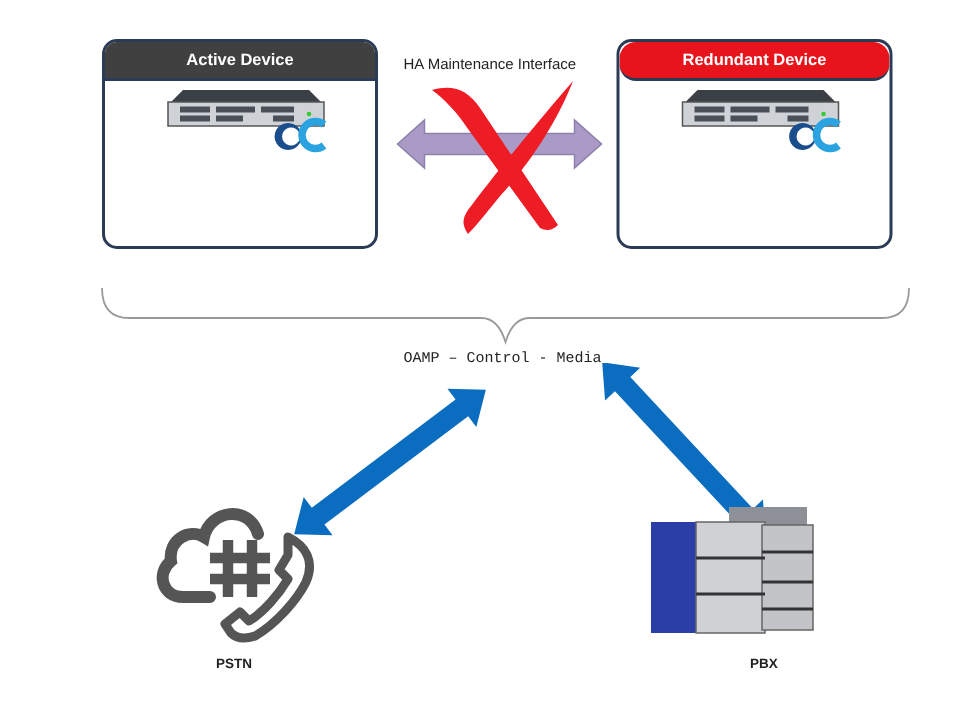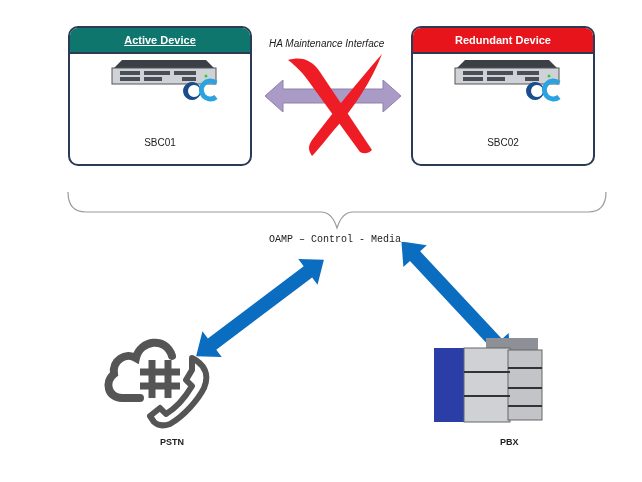--- a/index.html
+++ b/index.html
@@ -15,62 +15,60 @@
   .device-name { position:absolute; left:0; right:0; top:109px; text-align:center; font-size:10px; color:#222; }
   .device-img { position:absolute; left:38px; top:42px; }
   .label { position:absolute; font-size:10px; color:#222; }
   .bold-label { position:absolute; font-size:9px; font-weight:bold; color:#222; }
   svg { position:absolute; }
 </style>
 </head>
 <body>
 
 <div class="device-box" style="left:68px; top:26px;">
-  <div class="device-header" style="background:#0f766e;text-decoration:underline;">Active Device</div>
+  <div class="device-header" style="background:#404040;">Active Device</div>
   <svg class="device-img" width="120" height="54" viewBox="0 0 120 54" style="left:38px; top:26px;">
     <polygon points="14,6 98,6 106,14 6,14" fill="#3b3f46"></polygon>
     <rect x="4" y="14" width="104" height="16" fill="#cfd3d8" stroke="#555" stroke-width="1"></rect>
     <g fill="#4a4f57">
       <rect x="12" y="17" width="20" height="4"></rect>
         <rect x="36" y="17" width="26" height="4"></rect>
         <rect x="66" y="17" width="22" height="4"></rect>
       <rect x="12" y="23" width="20" height="4"></rect>
         <rect x="36" y="23" width="18" height="4"></rect>
         <rect x="74" y="23" width="14" height="4"></rect>
     </g>
     <circle cx="98" cy="22" r="1.5" fill="#3c3"></circle>
     <path d="M84,28 a9,9 0 1 0 0.1,0 Z" fill="#1a4d8c"></path>
     <path d="M86,31 a6,6 0 1 0 0.1,0 Z" fill="#fff"></path>
     <path d="M108,29 a9,9 0 1 0 0,14" fill="none" stroke="#2ba3e0" stroke-width="5"></path>
   </svg>
-  <div class="device-name">SBC01</div>
 </div>
 
 <div class="device-box" style="left:411px; top:26px;">
-  <div class="device-header" style="background:#e8141c;">Redundant Device</div>
+  <div class="device-header" style="background:#e8141c;border-radius:11px;">Redundant Device</div>
   <svg class="device-img" width="120" height="54" viewBox="0 0 120 54" style="left:38px; top:26px;">
     <polygon points="14,6 98,6 106,14 6,14" fill="#3b3f46"></polygon>
     <rect x="4" y="14" width="104" height="16" fill="#cfd3d8" stroke="#555" stroke-width="1"></rect>
     <g fill="#4a4f57">
       <rect x="12" y="17" width="20" height="4"></rect>
         <rect x="36" y="17" width="26" height="4"></rect>
         <rect x="66" y="17" width="22" height="4"></rect>
       <rect x="12" y="23" width="20" height="4"></rect>
         <rect x="36" y="23" width="18" height="4"></rect>
         <rect x="74" y="23" width="14" height="4"></rect>
     </g>
     <circle cx="98" cy="22" r="1.5" fill="#3c3"></circle>
     <path d="M84,28 a9,9 0 1 0 0.1,0 Z" fill="#1a4d8c"></path>
     <path d="M86,31 a6,6 0 1 0 0.1,0 Z" fill="#fff"></path>
     <path d="M108,29 a9,9 0 1 0 0,14" fill="none" stroke="#2ba3e0" stroke-width="5"></path>
   </svg>
-  <div class="device-name">SBC02</div>
 </div>
 
-<div class="label" style="left:269px; top:38px;font-style:italic;">HA Maintenance Interface</div>
+<div class="label" style="left:269px; top:38px;">HA Maintenance Interface</div>
 
 <svg width="140" height="40" viewBox="0 0 140 40" style="left:263px; top:76px;">
   <polygon points="2,20 20,4 20,13 120,13 120,4 138,20 120,36 120,27 20,27 20,36" fill="#a99bc6" stroke="#8e80ad" stroke-width="1"></polygon>
 </svg>
 
 <svg width="110" height="110" viewBox="0 0 110 110" style="left:282px; top:50px;">
   <path d="M6,10 C20,6 30,10 38,22 L90,100 C86,104 82,104 78,102 L30,36 C22,24 14,16 6,10 Z" fill="#ee1c25"></path>
   <path d="M100,4 C90,30 72,58 52,80 C42,92 36,100 30,106 C26,100 26,96 30,90 C48,66 74,34 100,4 Z" fill="#ee1c25"></path>
 </svg>
 
@@ -110,14 +108,14 @@
   <rect x="74" y="12" width="34" height="70" fill="#c2c4c8" stroke="#666" stroke-width="1"></rect>
   <g stroke="#333" stroke-width="2">
     <line x1="30" y1="34" x2="76" y2="34"></line>
       <line x1="30" y1="58" x2="76" y2="58"></line>
     <line x1="74" y1="30" x2="108" y2="30"></line>
       <line x1="74" y1="50" x2="108" y2="50"></line>
       <line x1="74" y1="68" x2="108" y2="68"></line>
   </g>
 </svg>
 
-<div class="bold-label" style="left:160px; top:437px;">PSTN</div>
+<div class="bold-label" style="left:144px; top:437px;">PSTN</div>
 <div class="bold-label" style="left:500px; top:437px;text-align:center;">PBX</div>
 
 </body></html>

